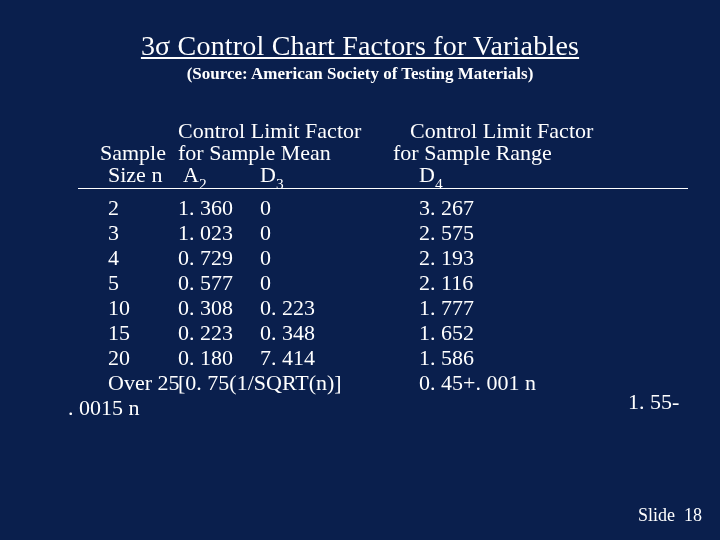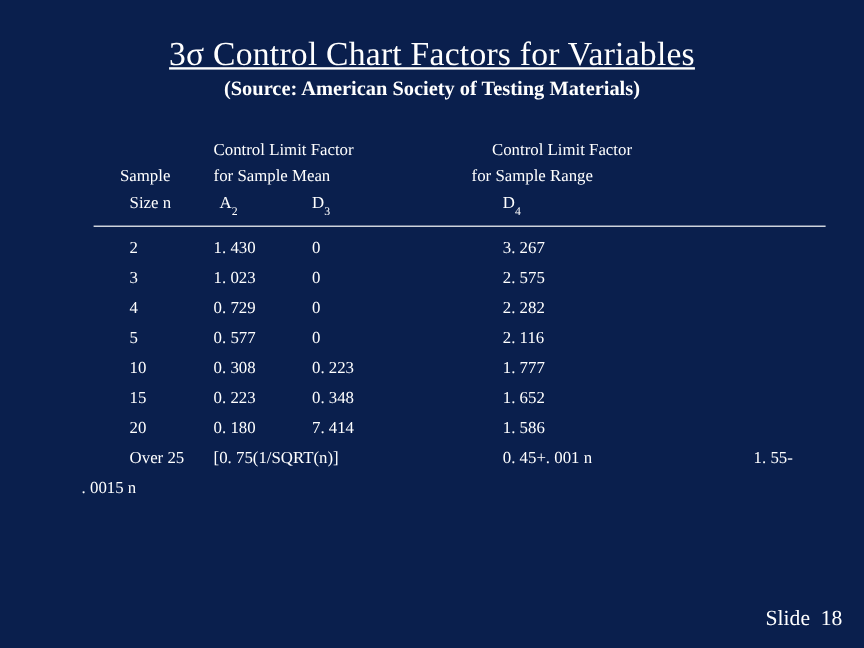--- a/index.html
+++ b/index.html
@@ -36,21 +36,21 @@
     right: 0;
     text-align: center;
     font-size: 17px;
     font-weight: bold;
   }
   .table-area {
     position: absolute;
     top: 110px;
     left: 88px;
     right: 30px;
-    font-size: 14px;
+    font-size: 22px;
   }
   .header-row {
     position: relative;
     height: 78px;
   }
   .hdr {
     position: absolute;
     white-space: nowrap;
   }
   .hdr-sample { left: 12px; top: 30px; }
@@ -74,21 +74,21 @@
   }
   .row {
     position: relative;
     height: 25px;
     line-height: 25px;
   }
   .c-n  { position: absolute; left: 20px; }
   .c-a2 { position: absolute; left: 90px; }
   .c-d3 { position: absolute; left: 172px; }
   .c-d4 { position: absolute; left: 331px; }
-  .c-rt { position: absolute; left: 540px; white-space: nowrap; }
+  .c-rt { position: absolute; left: 540px; white-space: nowrap; margin-top: 19px; }
   .c-a2d3wide { position: absolute; left: 90px; white-space: nowrap; }
   .footnote {
     position: relative;
     height: 25px;
     line-height: 25px;
   }
   .footnote .text {
     position: absolute;
     left: -20px;
   }
@@ -133,35 +133,35 @@
       <span class="hdr hdr-d4">
         <span>D</span><span class="sub">4</span>
       </span>
     </div>
 
     <hr class="hr">
 
     <div class="rows">
       <div class="row">
         <span class="c-n">2</span>
-        <span class="c-a2">1. 430</span>
+        <span class="c-a2">1. 360</span>
         <span class="c-d3">0</span>
         <span class="c-d4">3. 267</span>
       </div>
       <div class="row">
         <span class="c-n">3</span>
         <span class="c-a2">1. 023</span>
         <span class="c-d3">0</span>
         <span class="c-d4">2. 575</span>
       </div>
       <div class="row">
         <span class="c-n">4</span>
         <span class="c-a2">0. 729</span>
         <span class="c-d3">0</span>
-        <span class="c-d4">2. 282</span>
+        <span class="c-d4">2. 193</span>
       </div>
       <div class="row">
         <span class="c-n">5</span>
         <span class="c-a2">0. 577</span>
         <span class="c-d3">0</span>
         <span class="c-d4">2. 116</span>
       </div>
       <div class="row">
         <span class="c-n">10</span>
         <span class="c-a2">0. 308</span>

